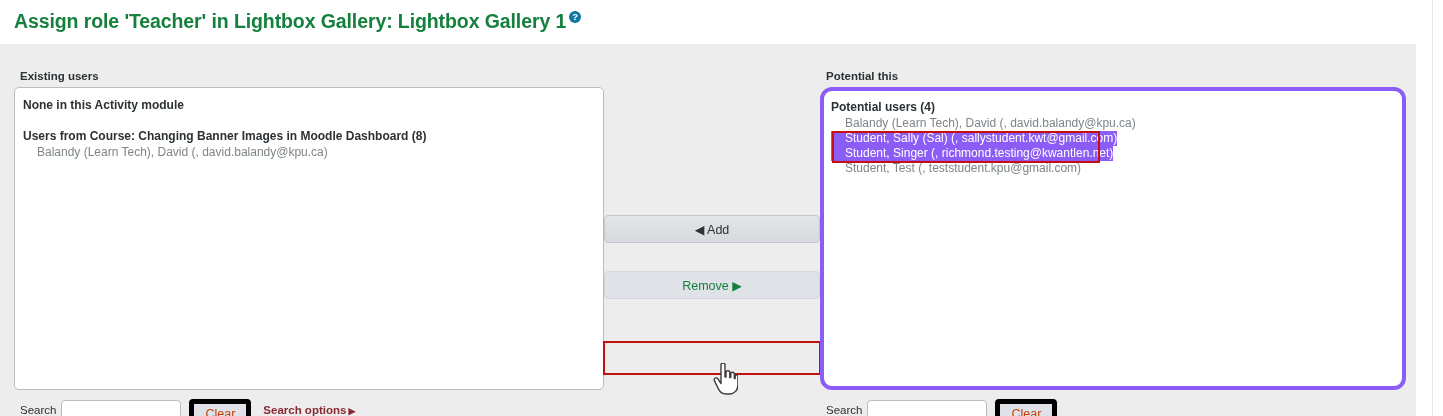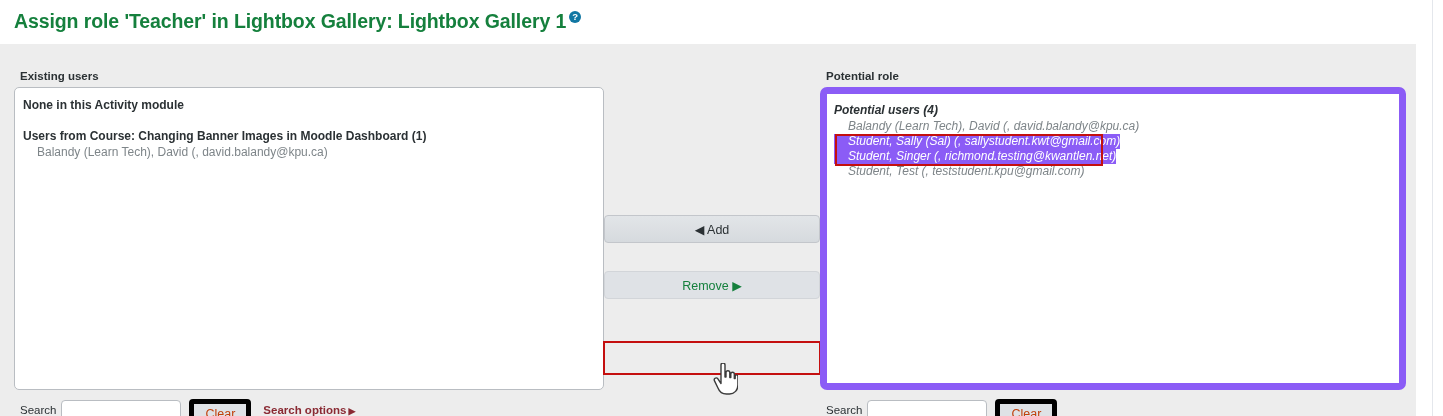--- a/index.html
+++ b/index.html
@@ -86,24 +86,23 @@
   .listbox {
     position: relative;
     height: 303px;
     background: #ffffff;
     border: 1px solid #b9bdc2;
     border-radius: 5px;
     padding: 9px 8px 6px 8px;
     overflow: hidden;
   }
   .listbox.highlight {
-    border: 7px solid #8b5cf6;
-    border-radius: 7px;
+    border: 4px solid #8b5cf6;
+    border-radius: 12px;
     padding: 8px 7px 5px 7px;
-    font-style: italic;
   }
 
   .optgroup-label {
     font-size: 12px;
     font-weight: bold;
     color: #2b3134;
     line-height: 17px;
     white-space: nowrap;
   }
   .optgroup-label.spaced { margin-top: 14px; }
@@ -229,21 +228,21 @@
   <span>Assign role 'Teacher' in Lightbox Gallery: Lightbox Gallery 1</span><span class="help-icon"></span>
 </div>
 
 <div class="selector-panel">
 
   <div class="col col-left">
     <div class="col-label">Existing users</div>
 
     <div class="listbox">
       <div class="optgroup-label">None in this Activity module</div>
-      <div class="optgroup-label spaced">Users from Course: Changing Banner Images in Moodle Dashboard (1)</div>
+      <div class="optgroup-label spaced">Users from Course: Changing Banner Images in Moodle Dashboard (8)</div>
       <div class="option">Balandy (Learn Tech), David (, david.balandy@kpu.ca)</div>
     </div>
 
     <div class="search-row">
       <span class="search-label">Search</span>
       <input class="search-input" type="text" value="" style="">
       <button class="clear-btn">Clear</button>
       <span class="search-options">
         <span>Search options</span><span class="caret">▶</span>
       </span>
@@ -262,21 +261,21 @@
                  L18.8 14.5 L18.8 11 C18.8 10 19.6 9.3 20.5 9.3 C21.5 9.3 22.3 10 22.3 11
                  L22.3 15.5 L23.2 15.5 L23.2 13.4 C23.2 12.5 23.9 11.9 24.7 11.9
                  C25.5 11.9 25.9 12.6 25.9 13.5 L25.9 22 C25.9 27 22.5 31 17.5 31
                  L14.5 31 C10.5 31 7.4 28.6 6.1 25.2 L2.4 17.6 C1.9 16.6 2.4 15.5 3.4 15.1
                  C4.3 14.7 5.3 15 5.9 15.9 L9 20.5 Z" fill="#ffffff" stroke="#3b3b3b" stroke-width="1.4" stroke-linejoin="round"></path>
       </svg>
     </div>
   </div>
 
   <div class="col col-right">
-    <div class="col-label">Potential role</div>
+    <div class="col-label">Potential this</div>
 
     <div class="listbox highlight">
       <div class="optgroup-label">Potential users (4)</div>
       <div class="option">Balandy (Learn Tech), David (, david.balandy@kpu.ca)</div>
       <div class="option selected">Student, Sally (Sal) (, sallystudent.kwt@gmail.com)</div>
       <div class="option selected">Student, Singer (, richmond.testing@kwantlen.net)</div>
       <div class="option">Student, Test (, teststudent.kpu@gmail.com)</div>
       <div class="selection-annotation"></div>
     </div>
 

